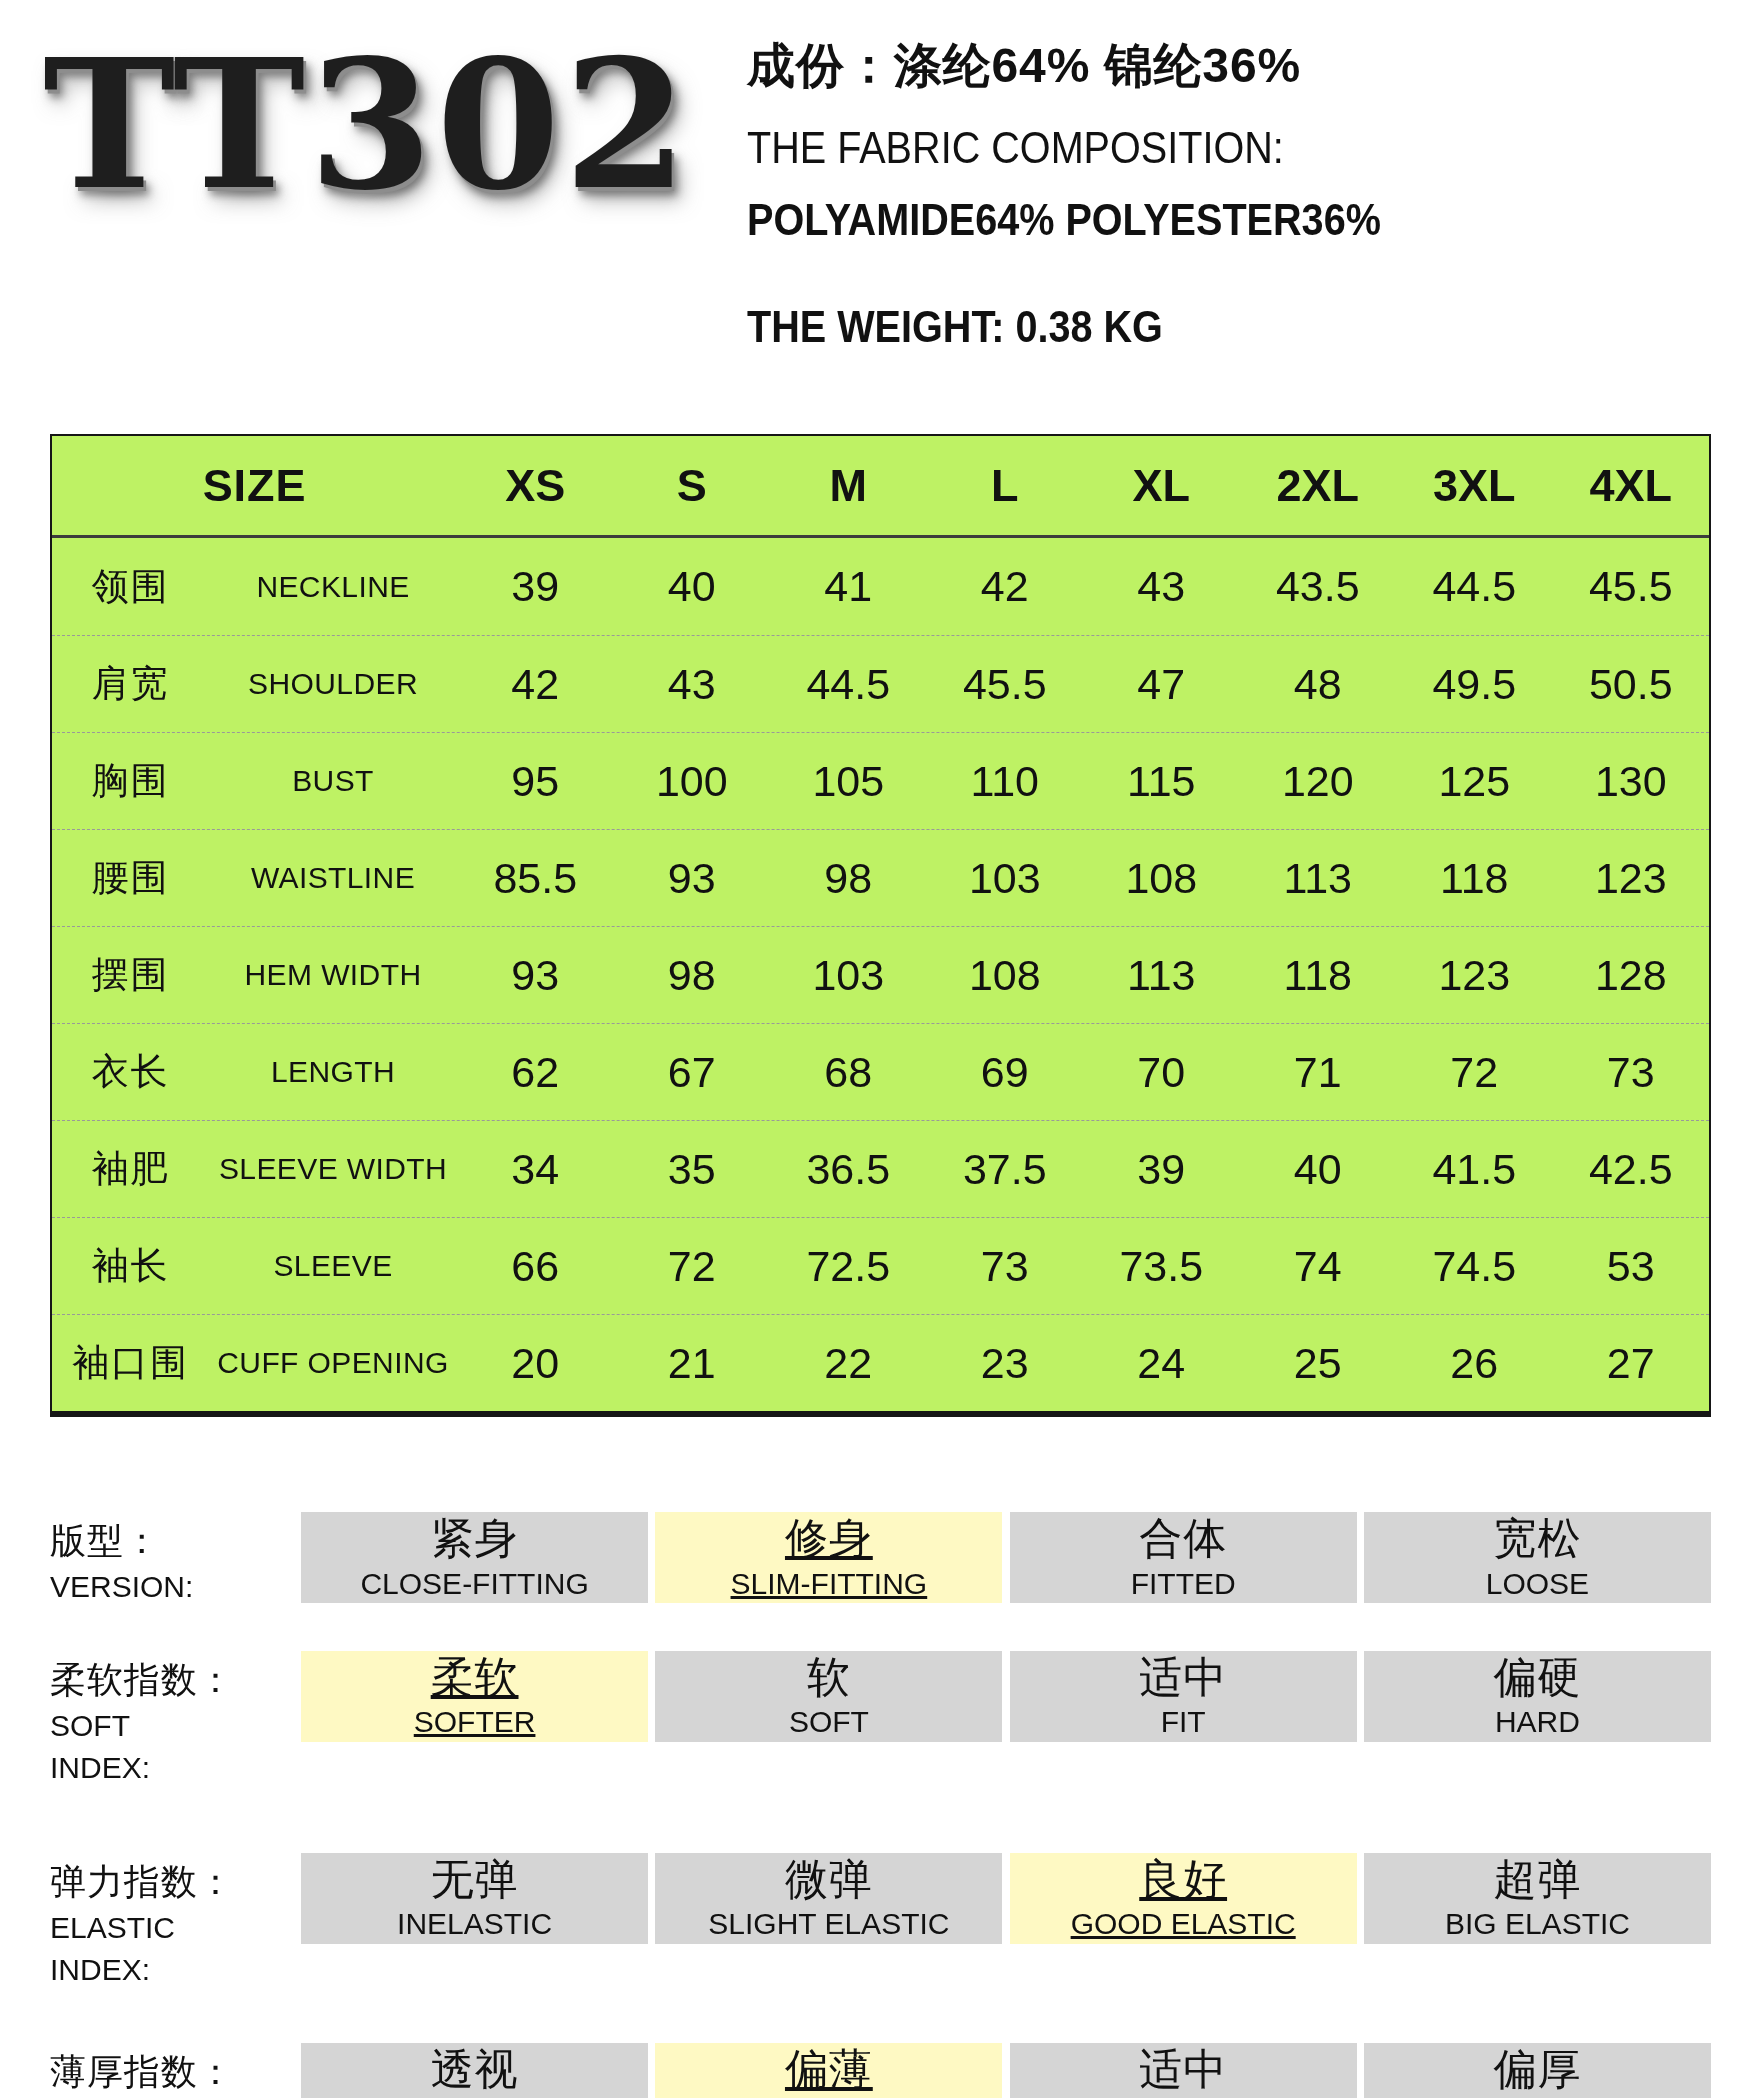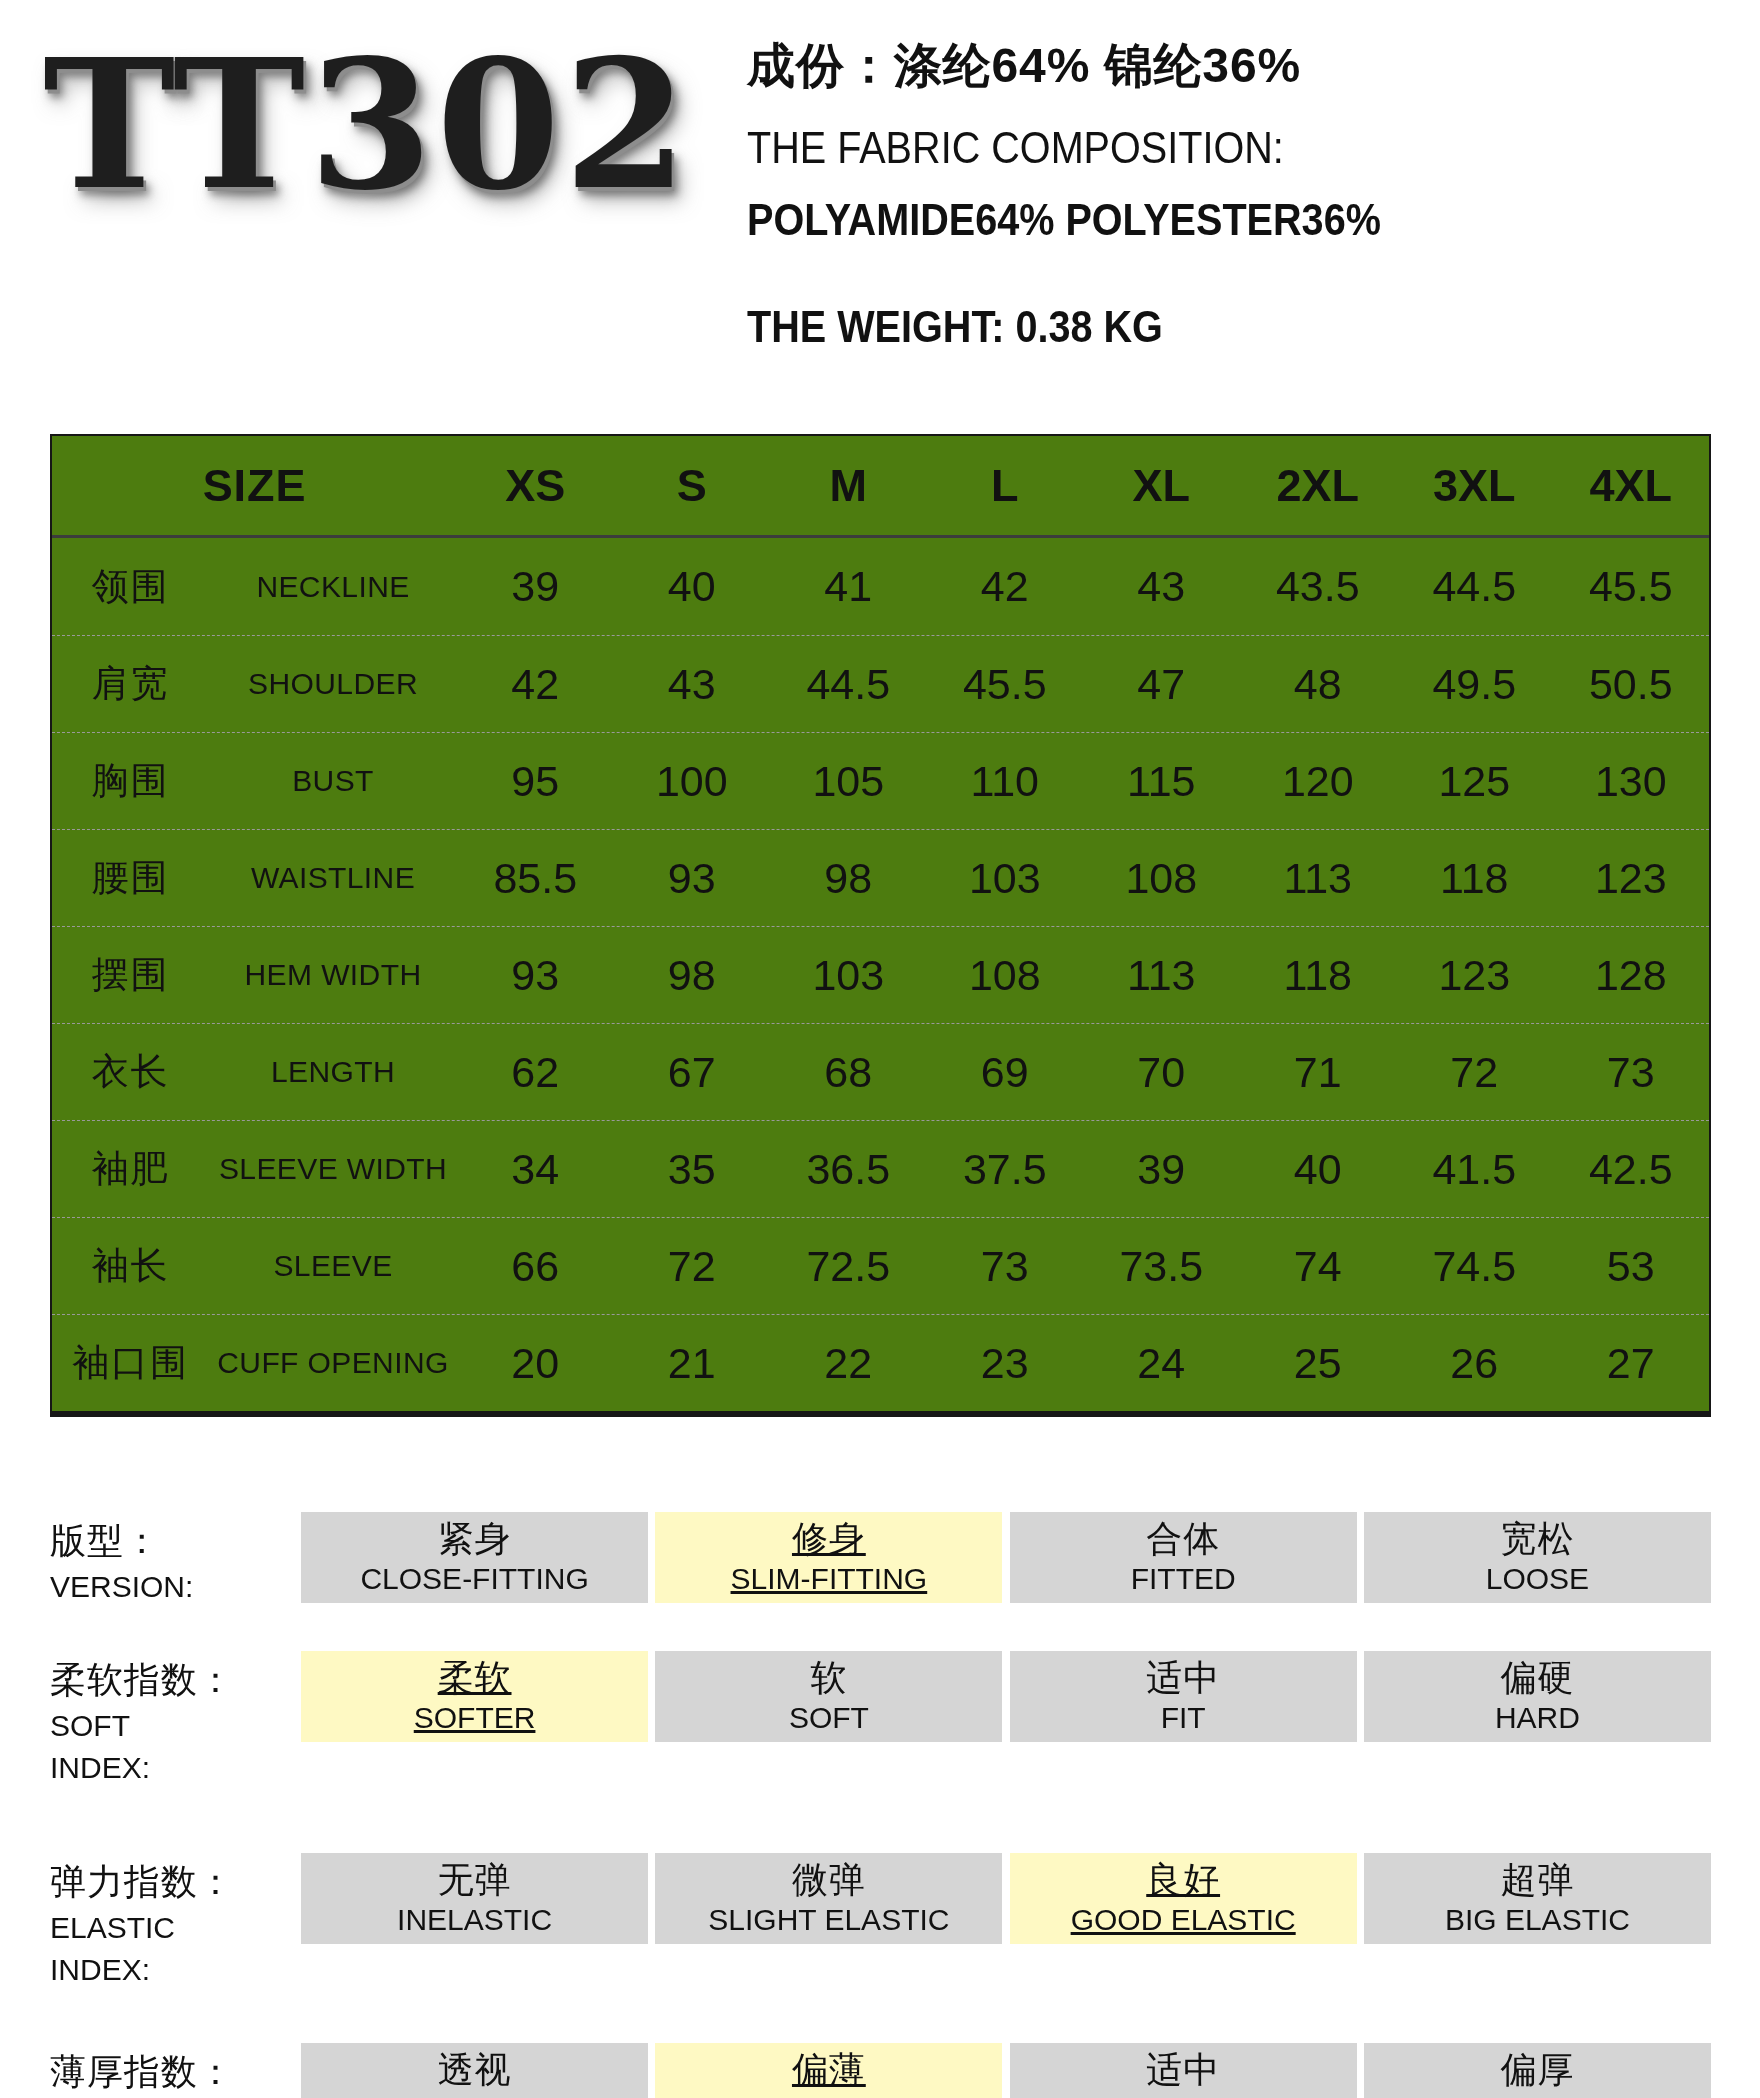--- a/index.html
+++ b/index.html
@@ -20,21 +20,21 @@
   .cn-line { font-size:48px; font-weight:600; letter-spacing:0.9px; margin-bottom:24px; white-space:nowrap; }
   .en-line { font-size:45px; font-weight:400; white-space:nowrap; }
   .squeeze { display:inline-block; transform:scaleX(.88); transform-origin:left center; }
   .en-line.b { font-weight:700; }
   .gap-s { margin-bottom:19.6px; }
   .weight { margin-top:55px; }
 
   
   .size-table {
     position:absolute; left:50px; right:50px; top:434px;
-    background:#4d7c0f;
+    background:#bef264;
     border:2.7px solid #161616; border-bottom-width:6.2px;
   }
   .st-row { display:grid; grid-template-columns:157px 248px repeat(8,1fr); align-items:center; height:97px; }
   .st-row.st-header { height:102px; border-bottom:3.6px solid #3c3c3c; }
   .st-body-row + .st-body-row { border-top:1.8px dashed #999; }
   .st-cell { display:flex; align-items:center; justify-content:center; text-align:center; }
   .st-header-label { grid-column:1 / span 2; font-size:45px; font-weight:700; letter-spacing:0.9px; }
   .st-header-size { font-size:45px; font-weight:700; }
   .st-cn { font-size:37px; letter-spacing:1.8px; }
   .st-en { font-size:30px; letter-spacing:0.4px; }
@@ -49,21 +49,21 @@
   .idx-label { width:251px; flex:0 0 251px; padding-top:5.3px; }
   .idx-label-cn { display:block; font-size:36px; letter-spacing:0.9px; line-height:1.35; }
   .idx-label-en { display:block; font-size:30px; line-height:1.4; max-width:169px; }
   .idx-options { flex:1; display:flex; gap:7.1px; }
   .idx-box {
     flex:1; height:91px; background:#d5d5d5;
     display:flex; flex-direction:column; align-items:center; justify-content:center;
     text-align:center;
   }
   .idx-box.selected { background:#fef9c3;text-decoration:underline; }
-  .idx-box-cn { font-size:36px; line-height:1.2; letter-spacing:0.9px; }
+  .idx-box-cn { font-size:43px; line-height:1.2; letter-spacing:0.9px; }
   .idx-box-en { font-size:30px; line-height:1.25; }
 </style>
 </head>
 <body>
 
 <div class="page">
 
   <header class="top">
     <div class="logo">TT302</div>
     <div class="info">

